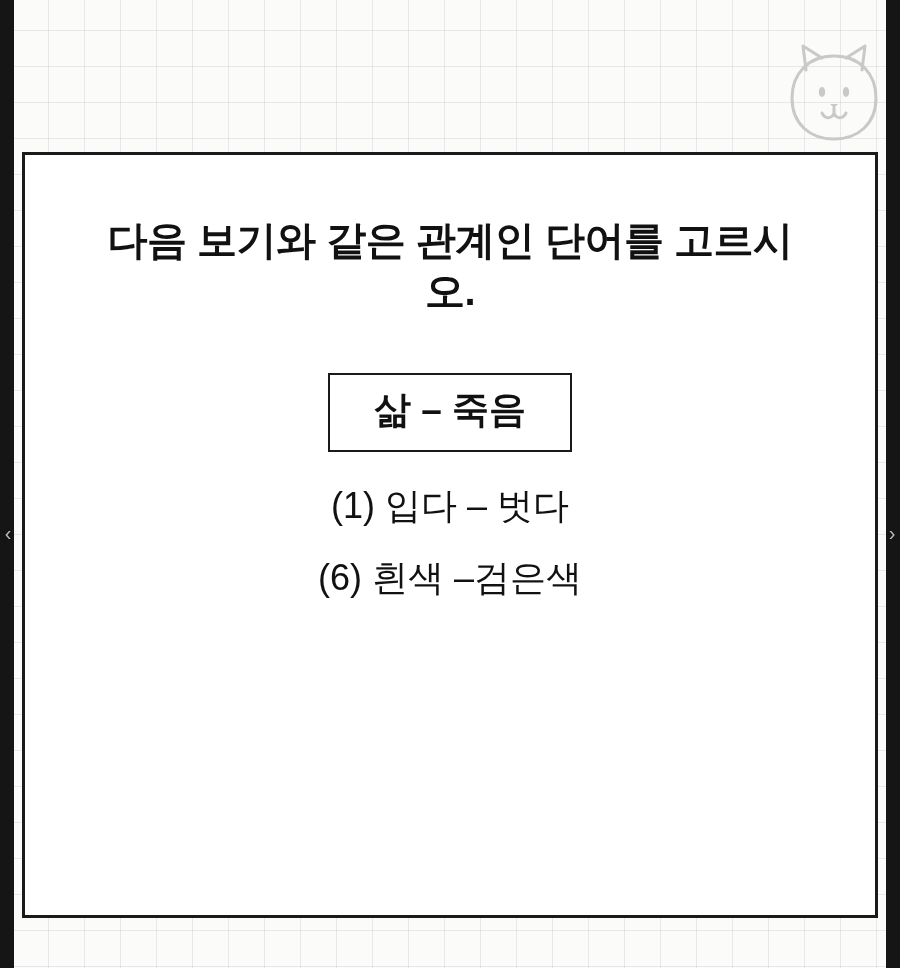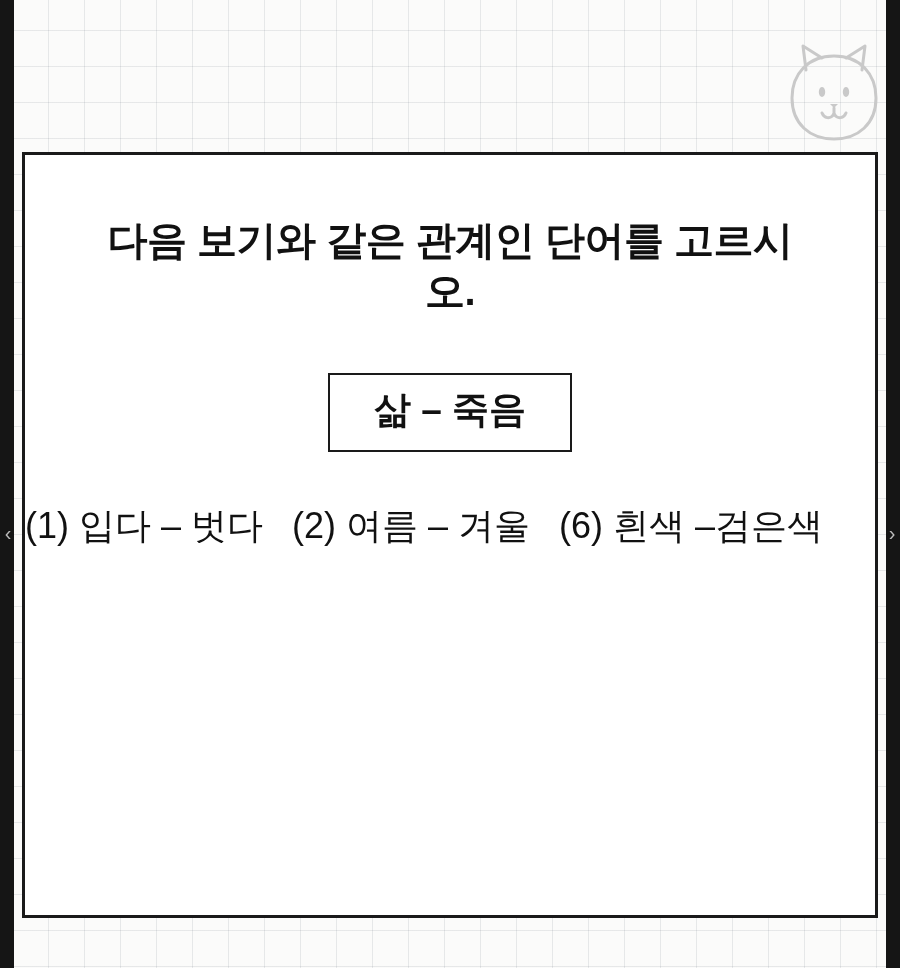--- a/index.html
+++ b/index.html
@@ -92,23 +92,23 @@
     border: 2px solid #1a1a1a;
     padding: 12px 44px 16px 44px;
     font-size: 37px;
     font-weight: 700;
     color: #111111;
     line-height: 1.25;
     background: #ffffff;
   }
 
   .choices {
-    margin-top: 52px;
+    margin-top: 32px;
     display: flex;
-    flex-direction: row;
+    flex-direction: column;
     align-items: center;
     gap: 29px;
   }
   .choice {
     font-size: 36px;
     color: #111111;
     font-weight: 500;
     line-height: 1.2;
     white-space: pre;
   }
@@ -156,21 +156,20 @@
   <div id="card">
 
     <div class="prompt">다음 보기와 같은 관계인 단어를 고르시오.</div>
 
     <div class="example-wrap">
       <div class="example-box">삶 – 죽음</div>
     </div>
 
     <div class="choices">
       <div class="choice">(1) 입다 – 벗다</div>
-      <div class="choice">(2) 여름 – 겨울</div>
       <div class="choice">(6) 흰색 –검은색</div>
     </div>
 
   </div>
 
   <div class="nav-arrow left">‹</div>
   <div class="nav-arrow right">›</div>
 
 </div>
 

